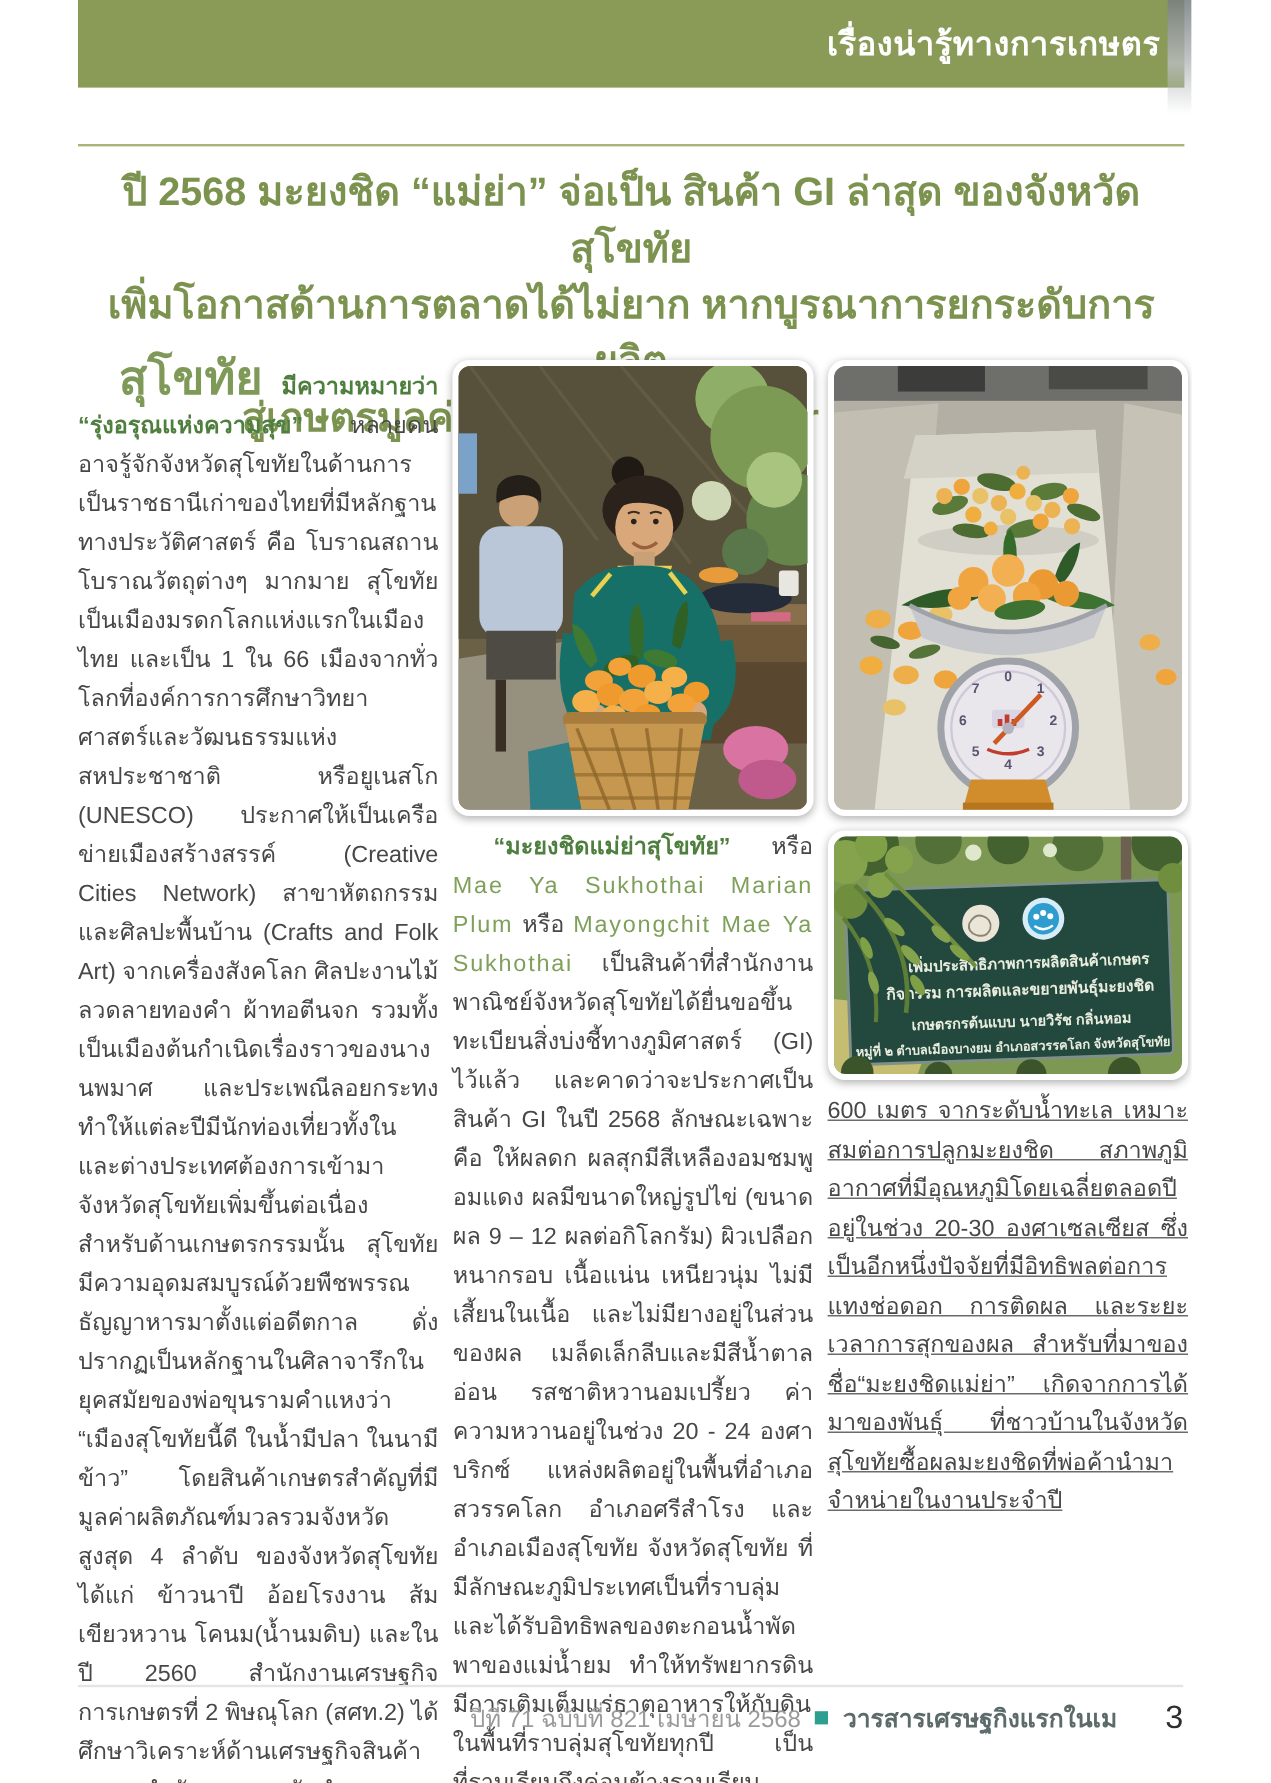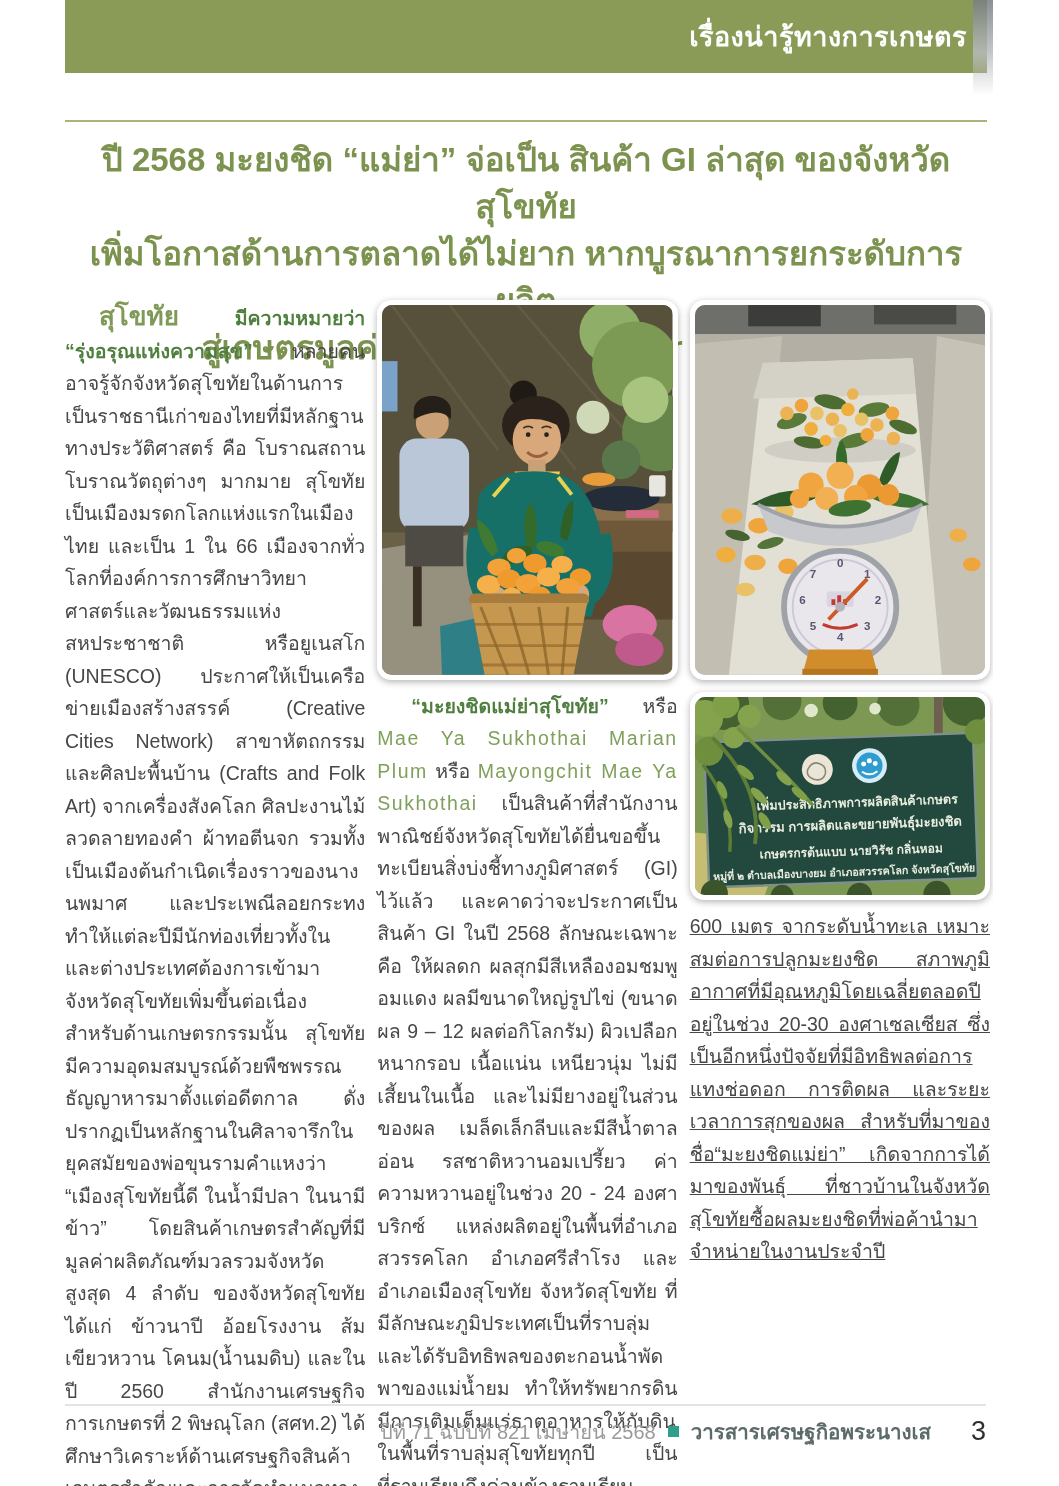--- a/index.html
+++ b/index.html
@@ -13,21 +13,21 @@
         background:linear-gradient(180deg,#777e80 0%,#b9bcbd 55%,rgba(255,255,255,0) 100%);opacity:.85;}
   .rule{position:absolute;left:65px;top:120px;width:922px;height:2px;background:#a9b478;}
   
   .title{position:absolute;left:65px;top:136px;width:922px;text-align:center;margin:0;}
   .title span{display:block;color:#7c924f;font-size:33px;line-height:47px;font-weight:bold;text-align:center;}
   
   .cols{position:absolute;left:65px;top:300px;width:925px;display:flex;gap:12px;}
   .col{flex:1;min-width:0;}
   .para{margin:0;color:#474747;font-size:19.5px;line-height:32.5px;text-align:justify;text-indent:34px;}
   .para.noindent{text-indent:0;text-decoration:underline;}
-  .lead{font-size:26px;font-weight:bold;color:#7f9a58;}
+  .lead{font-size:39px;font-weight:bold;color:#7f9a58;}
   .boldgreen{font-weight:bold;color:#4f7f3e;}
   .engreen{color:#7fa05a;letter-spacing:1.5px;}
   
   .photo{background:#fff;border-radius:14px;box-shadow:0 2px 7px rgba(0,0,0,.3);
          padding:5px;margin:0 0 10px 0;}
   .photo svg{display:block;border-radius:10px;width:100%;height:auto;}
   .photo.p3{margin-top:12px;}
   
   .footer{position:absolute;left:65px;top:1404px;width:921px;border-top:2px solid #e4e4e4;
           padding-top:9px;display:flex;justify-content:flex-end;align-items:center;gap:12px;}
@@ -279,17 +279,17 @@
             <circle cx="250" cy="204" r="14" fill="#3c5429"></circle>
         </svg>
       </div>
       <p class="para noindent">600 เมตร จากระดับน้ำทะเล เหมาะสมต่อการปลูกมะยงชิด สภาพภูมิอากาศที่มีอุณหภูมิโดยเฉลี่ยตลอดปีอยู่ในช่วง 20-30 องศาเซลเซียส ซึ่งเป็นอีกหนึ่งปัจจัยที่มีอิทธิพลต่อการแทงช่อดอก การติดผล และระยะเวลาการสุกของผล สำหรับที่มาของชื่อ“มะยงชิดแม่ย่า” เกิดจากการได้มาของพันธุ์ ที่ชาวบ้านในจังหวัดสุโขทัยซื้อผลมะยงชิดที่พ่อค้านำมาจำหน่ายในงานประจำปี</p>
     </div>
   </div>
 
   <div class="footer">
     <span class="f-issue">ปีที่ 71 ฉบับที่ 821 เมษายน 2568</span>
     <span class="f-bullet"></span>
-    <span class="f-journal">วารสารเศรษฐกิอพระนางเส</span>
+    <span class="f-journal">วารสารเศรษฐกิงแรกในเม</span>
     <span class="f-page">3</span>
   </div>
 
 </div>
 
 </body></html>

